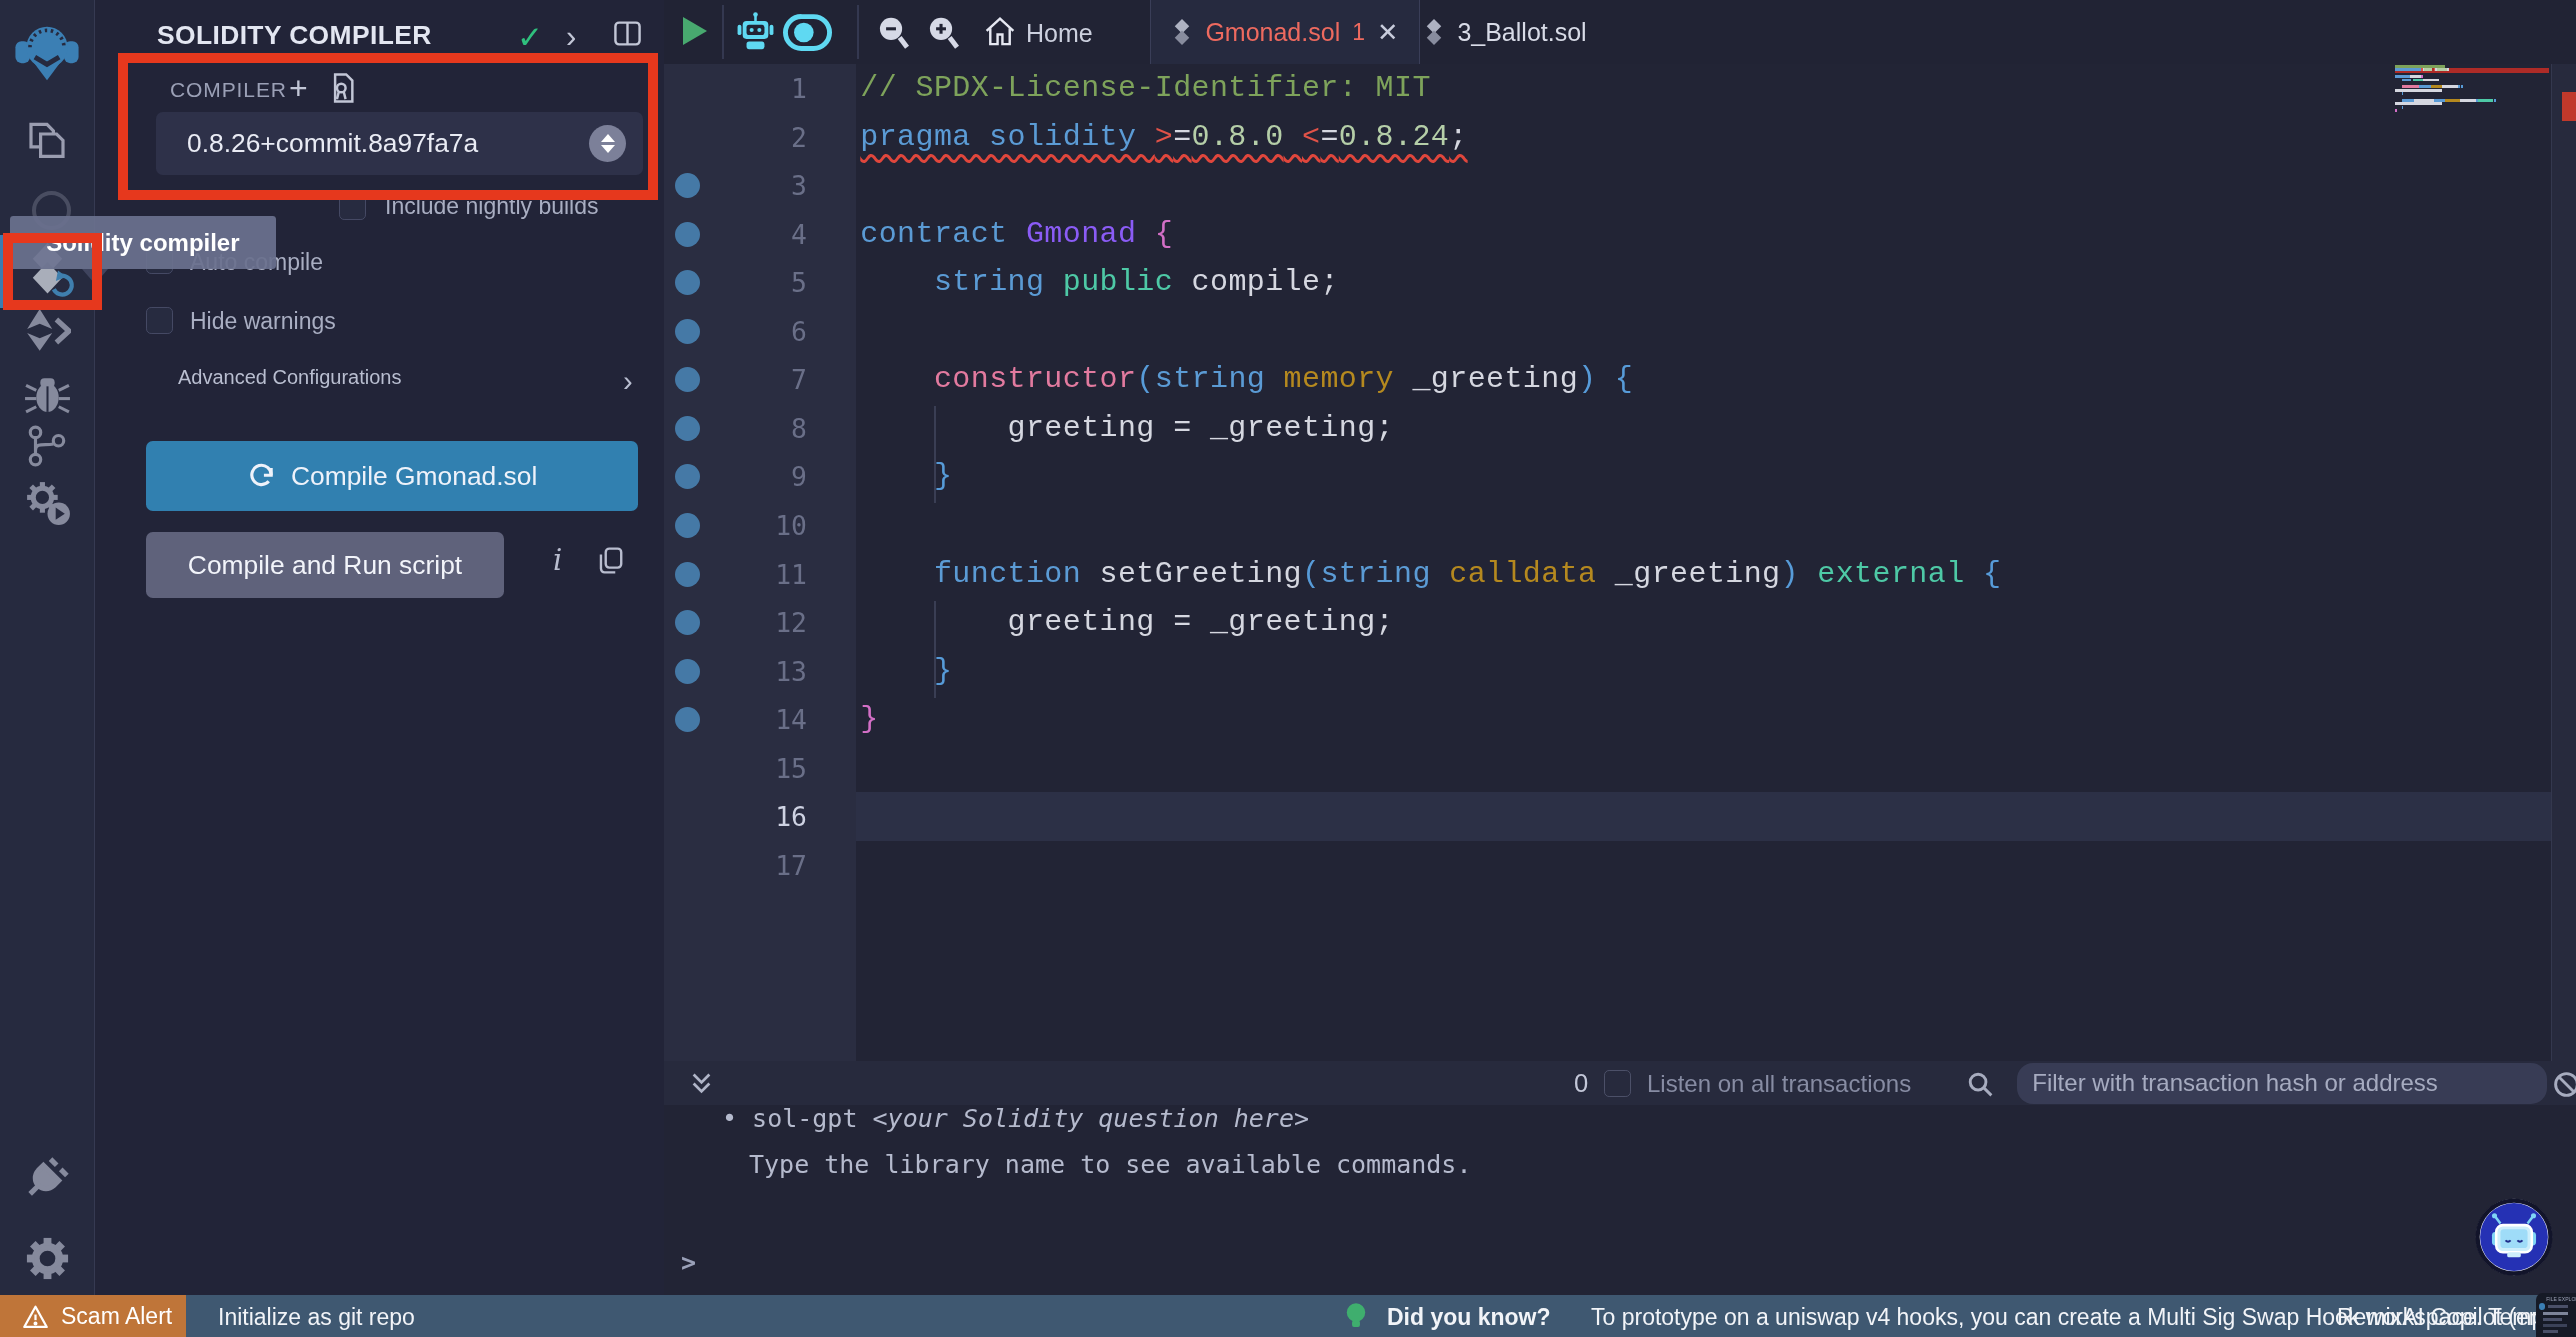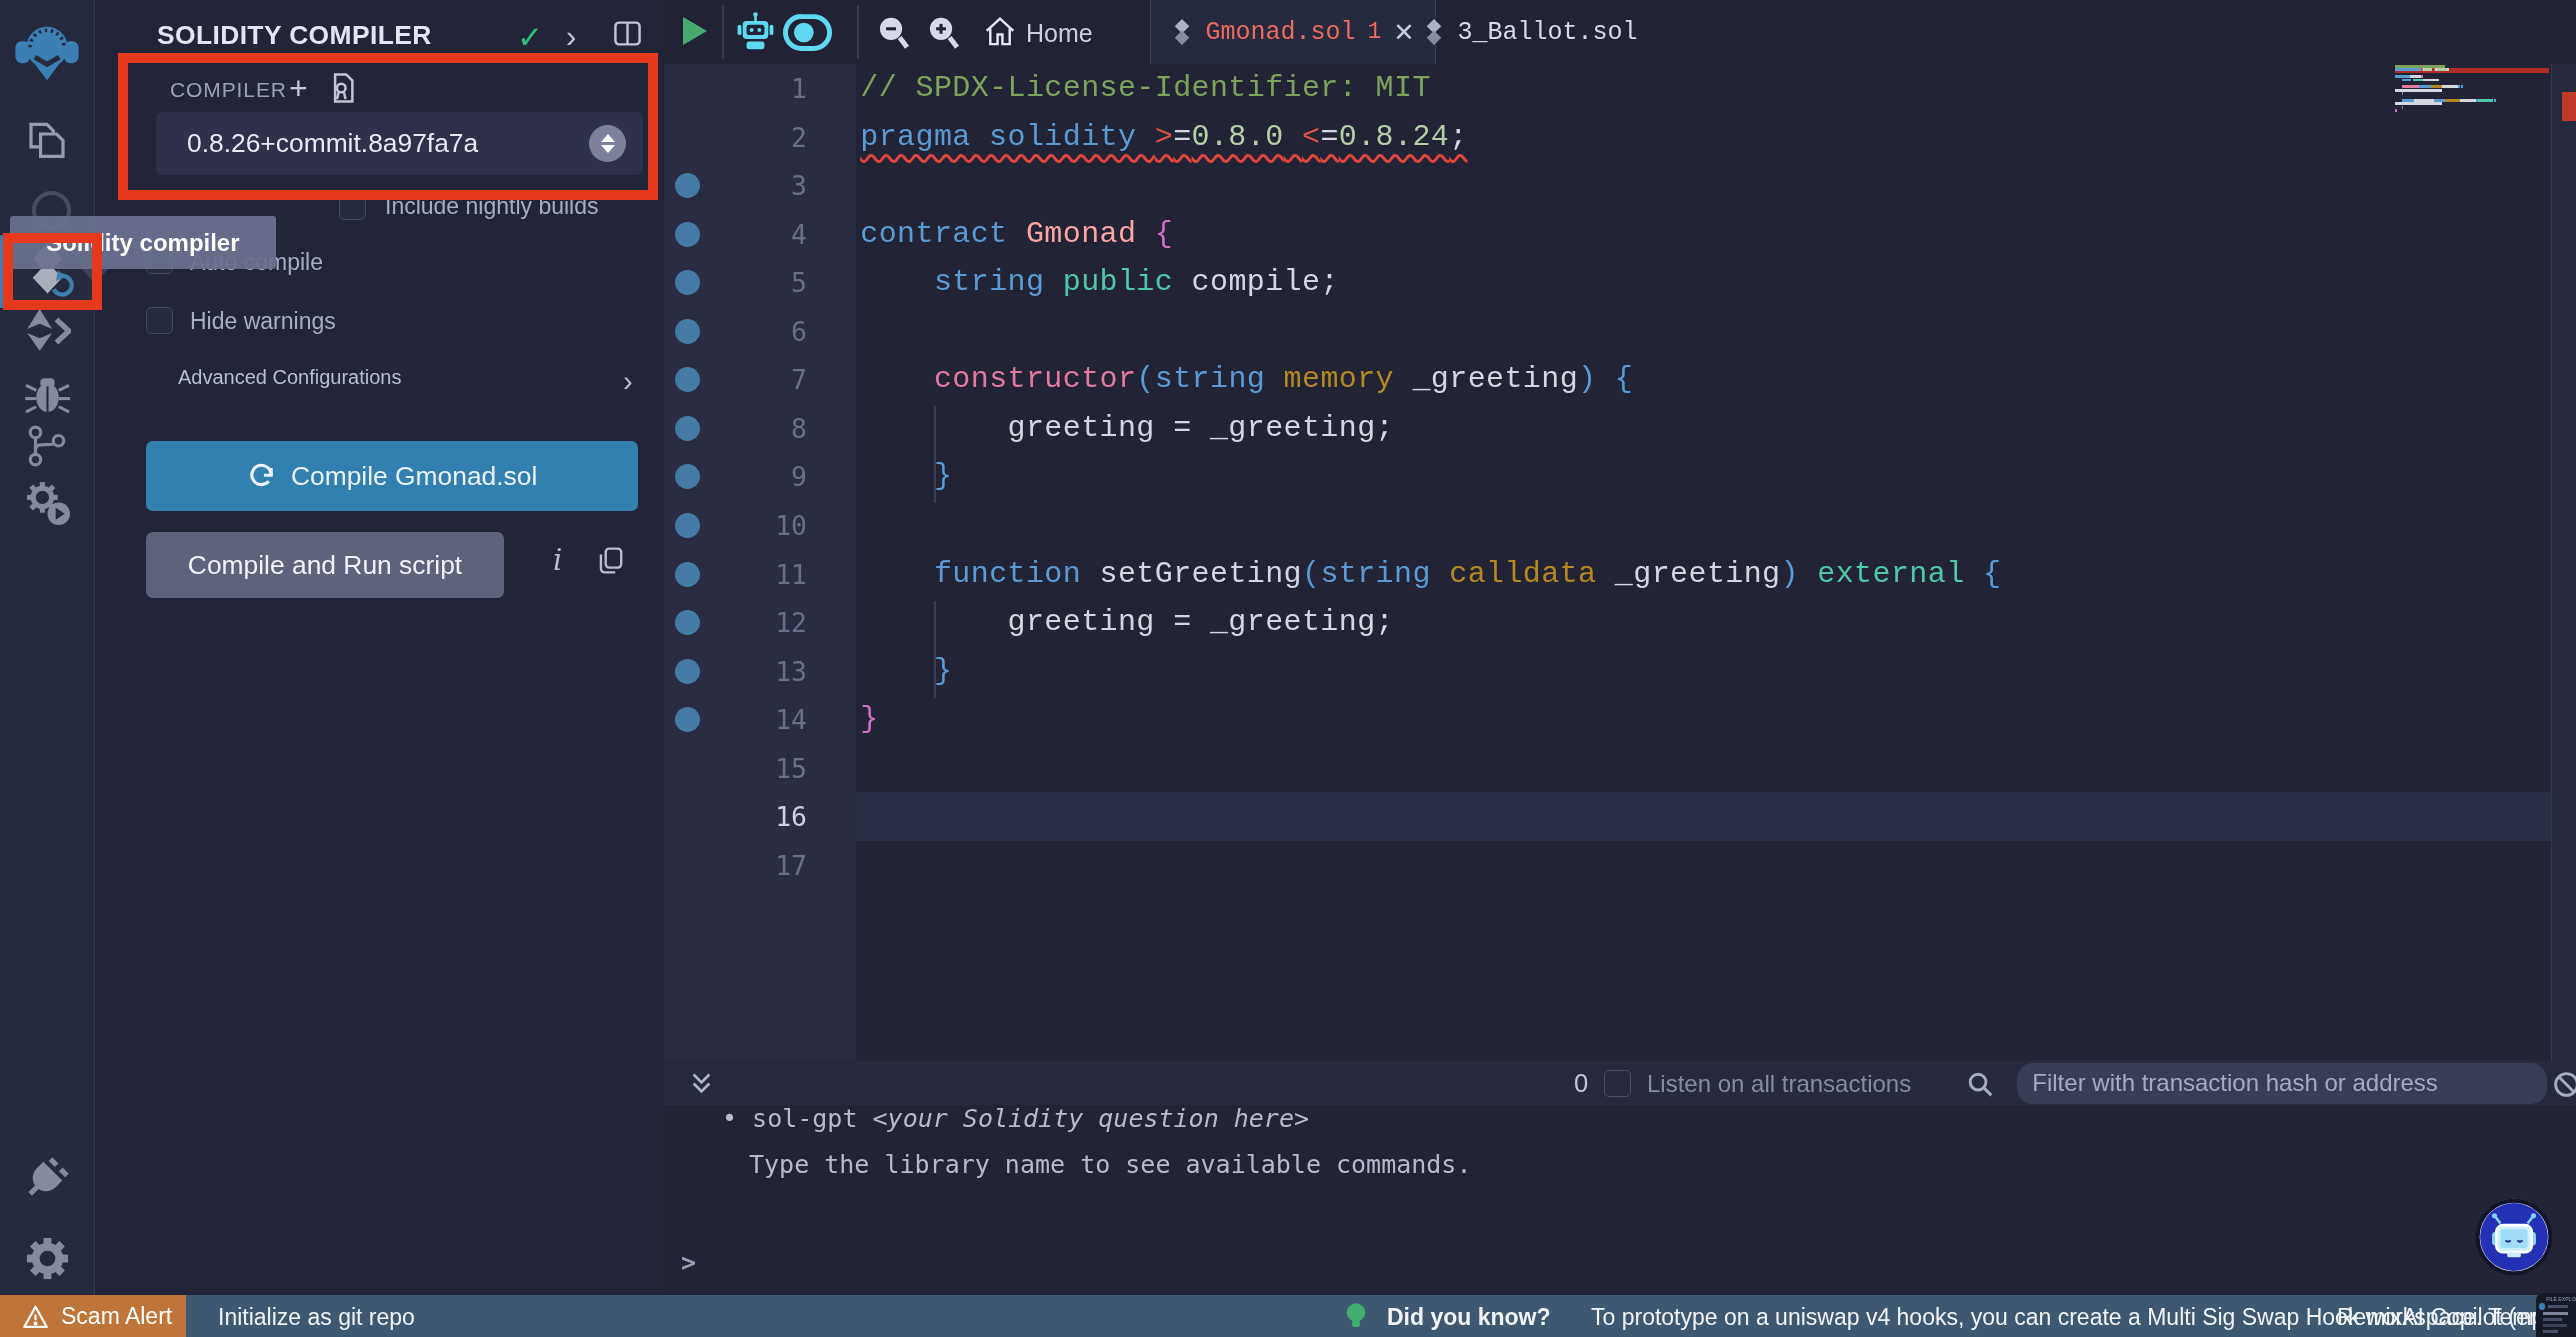--- a/index.html
+++ b/index.html
@@ -47,21 +47,21 @@
 
   
   .red-box { position:absolute; border:10.2px solid #e6381d; z-index:50; }
 
   
   .top-bar { left:664px; top:0; width:1912px; height:64px; background:#212334; z-index:4; }
   .tb-sep { position:absolute; top:5.1px; width:1.7px; height:54px; background:#343850; }
   .play-btn { position:absolute; left:19px; top:17px; width:0; height:0; border-top:14.5px solid transparent; border-bottom:14.5px solid transparent; border-left:24px solid #48a96f; }
   .tab { position:absolute; top:0; height:64px; display:flex; align-items:center; gap:12px; padding:0 20.4px; }
   .tab.active { background:#262a3f; border-left:1.7px solid #3a3e58; border-right:1.7px solid #3a3e58; }
-  .tab .t-label { font-size:25px;font-family:Liberation Mono, monospace; }
+  .tab .t-label { font-size:25px; }
   .tab .t-close { font-size:25.6px; color:#c8ccdc; }
   .home-label { position:absolute; left:362px; top:19px; font-size:25px; color:#ccd0de; }
 
   
   .gutter { left:664px; top:64px; width:192px; height:997px; background:#2a2d41; z-index:1; }
   .g-row { position:absolute; left:0; width:192px; height:49px; }
   .g-num { position:absolute; right:49px; top:0; width:102px; height:49px; line-height:49px; text-align:right;
     font-family:"DejaVu Sans Mono",monospace; font-size:26.4px; color:#6a6f88; }
   .g-num.active { color:#ced2e2; }
   .g-dot { position:absolute; left:11px; top:12px; width:25px; height:25px; border-radius:50%; background:#4579a6; }
@@ -347,21 +347,21 @@
   </div>
 
   <div class="abs code-area">
     <div class="cur-line" id="cur-line" style="top: 728px;"></div>
     <div class="indent-guide" style="left:78px;top:342px;height:97px;"></div>
     <div class="indent-guide" style="left:78px;top:537px;height:97px;"></div>
     <div class="code-lines" id="code-lines">
         <div class="cl" style="top: 0px;"><span><span style="color: rgb(126, 163, 91);">// SPDX-License-Identifier: MIT</span></span></div>
         <div class="cl" style="top: 49px;"><span class="err-w"><span style="color: rgb(91, 155, 213);">pragma solidity </span><span style="color: rgb(224, 82, 72);">&gt;</span><span style="color: rgb(213, 215, 224);">=</span><span style="color: rgb(181, 206, 168);">0.8.0</span><span style="color: rgb(213, 215, 224);"> </span><span style="color: rgb(224, 82, 72);">&lt;</span><span style="color: rgb(213, 215, 224);">=</span><span style="color: rgb(181, 206, 168);">0.8.24</span><span style="color: rgb(213, 215, 224);">;</span></span></div>
         <div class="cl" style="top: 97px;"><span></span></div>
-        <div class="cl" style="top: 146px;"><span><span style="color: rgb(91, 155, 213);">contract </span><span style="color: #fca5a5; margin-top: 44px;">Gmonad </span><span style="color: rgb(211, 111, 198);">{</span></span></div>
+        <div class="cl" style="top: 146px;"><span><span style="color: rgb(91, 155, 213);">contract </span><span style="color: #8b5cf6; margin-top: 44px;">Gmonad </span><span style="color: rgb(211, 111, 198);">{</span></span></div>
         <div class="cl" style="top: 194px;"><span><span style="color: rgb(213, 215, 224);">    </span><span style="color: rgb(91, 155, 213);">string</span><span style="color: rgb(213, 215, 224);"> </span><span style="color: rgb(78, 201, 166);">public</span><span style="color: rgb(213, 215, 224);"> compile;</span></span></div>
         <div class="cl" style="top: 243px;"><span></span></div>
         <div class="cl" style="top: 291px;"><span><span style="color: rgb(213, 215, 224);">    </span><span style="color: rgb(226, 122, 159);">constructor</span><span style="color: rgb(87, 155, 216);">(</span><span style="color: rgb(91, 155, 213);">string</span><span style="color: rgb(181, 137, 31);"> memory</span><span style="color: rgb(213, 215, 224);"> _greeting</span><span style="color: rgb(87, 155, 216);">)</span><span style="color: rgb(213, 215, 224);"> </span><span style="color: rgb(87, 155, 216);">{</span></span></div>
         <div class="cl" style="top: 340px;"><span><span style="color: rgb(213, 215, 224);">        greeting = _greeting;</span></span></div>
         <div class="cl" style="top: 388px;"><span><span style="color: rgb(213, 215, 224);">    </span><span style="color: rgb(87, 155, 216);">}</span></span></div>
         <div class="cl" style="top: 437px;"><span></span></div>
         <div class="cl" style="top: 486px;"><span><span style="color: rgb(213, 215, 224);">    </span><span style="color: rgb(91, 155, 213);">function</span><span style="color: rgb(213, 215, 224);"> setGreeting</span><span style="color: rgb(87, 155, 216);">(</span><span style="color: rgb(91, 155, 213);">string</span><span style="color: rgb(181, 137, 31);"> calldata</span><span style="color: rgb(213, 215, 224);"> _greeting</span><span style="color: rgb(87, 155, 216);">)</span><span style="color: rgb(78, 201, 166);"> external</span><span style="color: rgb(213, 215, 224);"> </span><span style="color: rgb(87, 155, 216);">{</span></span></div>
         <div class="cl" style="top: 534px;"><span><span style="color: rgb(213, 215, 224);">        greeting = _greeting;</span></span></div>
         <div class="cl" style="top: 583px;"><span><span style="color: rgb(213, 215, 224);">    </span><span style="color: rgb(87, 155, 216);">}</span></span></div>
         <div class="cl" style="top: 631px;"><span><span style="color: rgb(211, 111, 198);">}</span></span></div>

